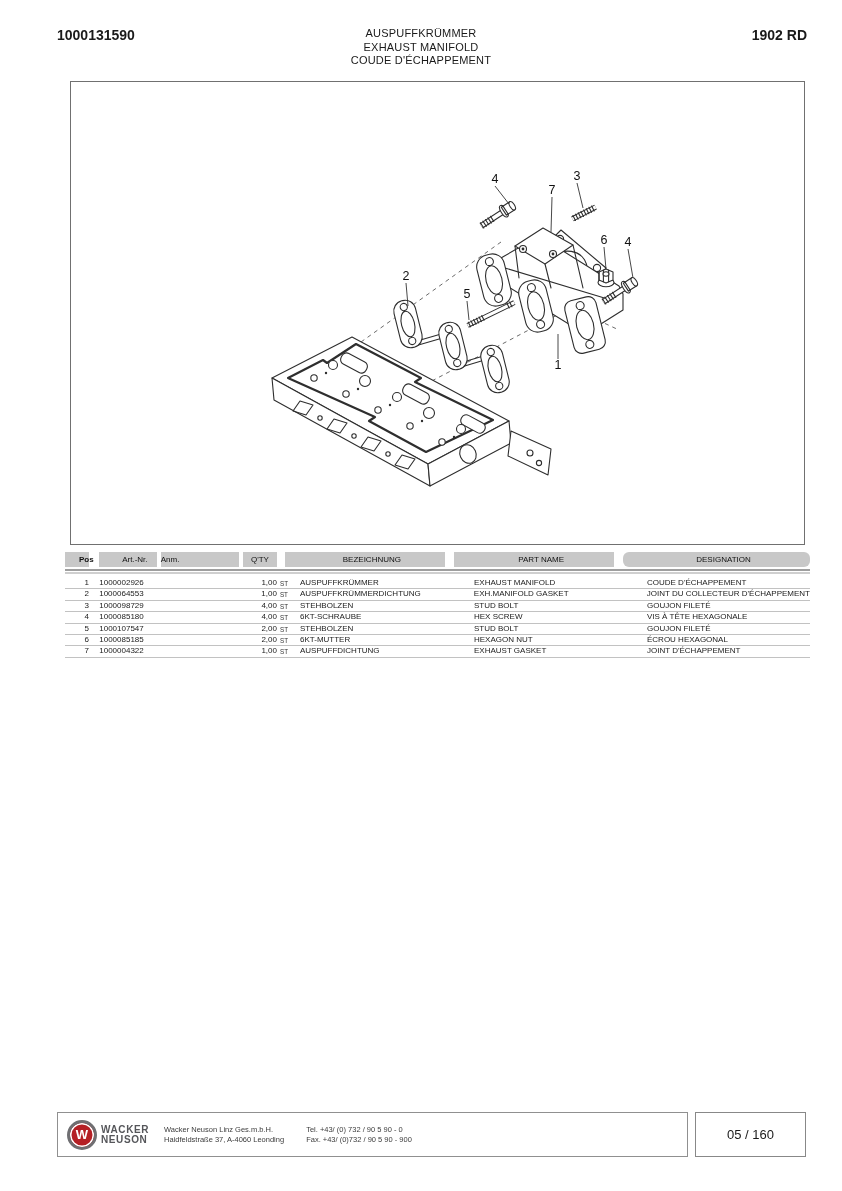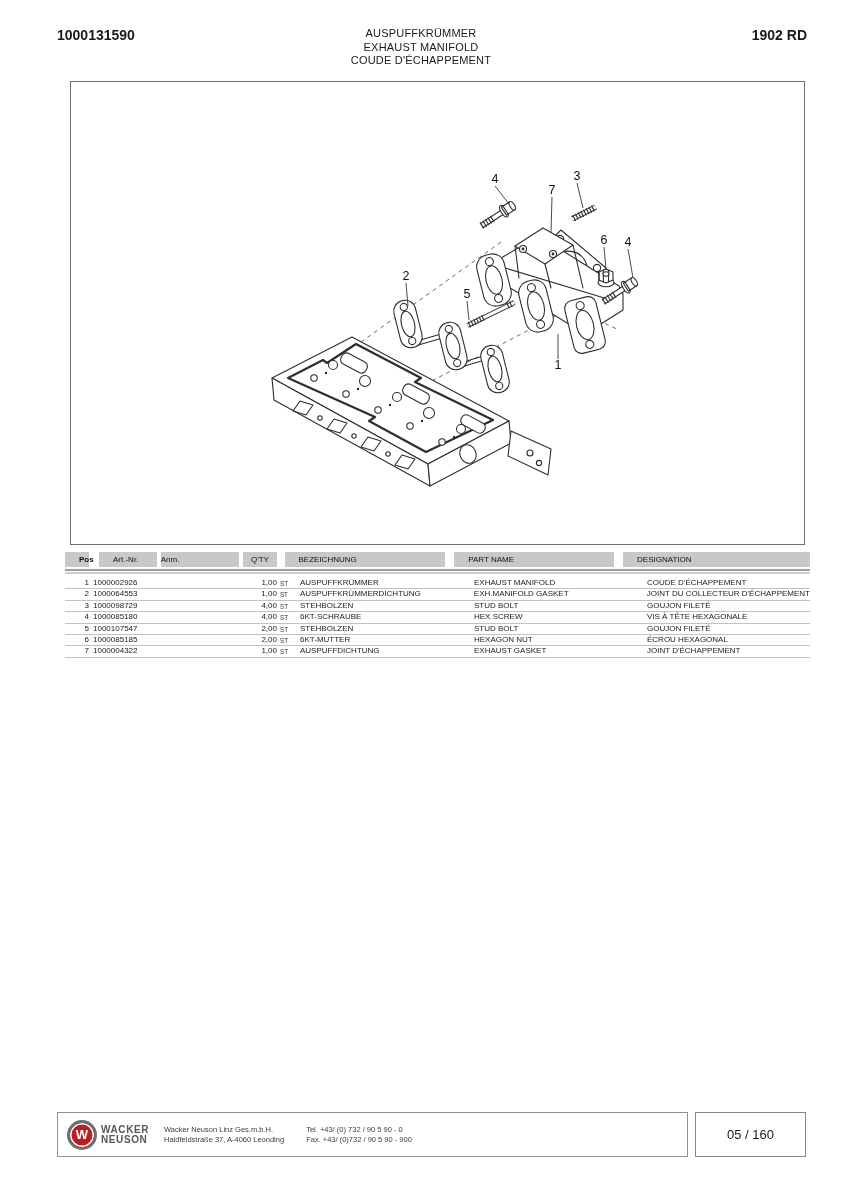--- a/index.html
+++ b/index.html
@@ -19,36 +19,36 @@
   .wh{fill:#fff;stroke:#2e2e2e;stroke-width:1.1;stroke-linejoin:round;}
   .ln{fill:none;stroke:#2e2e2e;stroke-width:1.1;stroke-linejoin:round;stroke-linecap:round;}
   .thk{fill:none;stroke:#2e2e2e;stroke-width:2.2;stroke-linejoin:round;}
   .dk{fill:#2e2e2e;stroke:none;}
   .dash{fill:none;stroke:#5a5a5a;stroke-width:.9;stroke-dasharray:4 4;}
   .callout-num{font:12.5px "Liberation Sans",sans-serif;fill:#111;text-anchor:middle;}
 
   
   .parts-table{position:absolute;left:65px;top:552px;width:745px;}
   .thead{display:flex;height:15px;line-height:15px;font-size:8px;color:#111;}
-  .hcell{background:#c8c8c8;box-sizing:border-box;padding-left:14px;}
+  .hcell{background:#c8c8c8;box-sizing:border-box;padding-left:14px;text-align:center;}
   .h-pos{width:24px;font-weight:bold;}
   .h-art{width:59px;margin-left:10px;}
   .h-anm{width:81px;margin-left:4px;text-align:left;padding-left:0;}
   .h-qty{width:34px;margin-left:4px;text-align:center;padding-left:0;}
   .h-bez{width:165px;margin-left:8px;}
   .h-part{width:164px;margin-left:9px;}
-  .h-des{width:192px;margin-left:9px;}
+  .h-des{width:192px;margin-left:9px;border-radius:6px;}
   .rule-a{height:2px;background:#9e9e9e;margin-top:2px;}
   .rule-b{height:2px;background:#cfcfcf;margin-top:1px;}
   .tbody{margin-top:4px;}
   .trow{display:flex;height:11.4px;line-height:10.5px;font-size:8px;
         border-bottom:1px solid #c2c2c2;box-sizing:border-box;}
   .cell{white-space:nowrap;overflow:visible;}
   .c-pos{width:24px;text-align:right;}
-  .c-art{width:59px;margin-left:2px;padding-left:2px;box-sizing:border-box;}
+  .c-art{width:59px;margin-left:2px;padding-left:2px;box-sizing:border-box;text-align:center;}
   .c-anm{width:81px;margin-left:4px;}
   .c-qty{width:38px;margin-left:4px;text-align:right;}
   .c-unit{width:14px;padding-left:3px;padding-top:1px;font-size:6.3px;color:#333;box-sizing:border-box;}
   .c-bez{width:165px;margin-left:9px;}
   .c-part{width:164px;margin-left:9px;}
   .c-des{flex:1;margin-left:9px;}
 
   
   .footer-box{position:absolute;left:57px;top:1112px;width:631px;height:45px;
               border:1px solid #909090;display:flex;align-items:center;box-sizing:border-box;}

